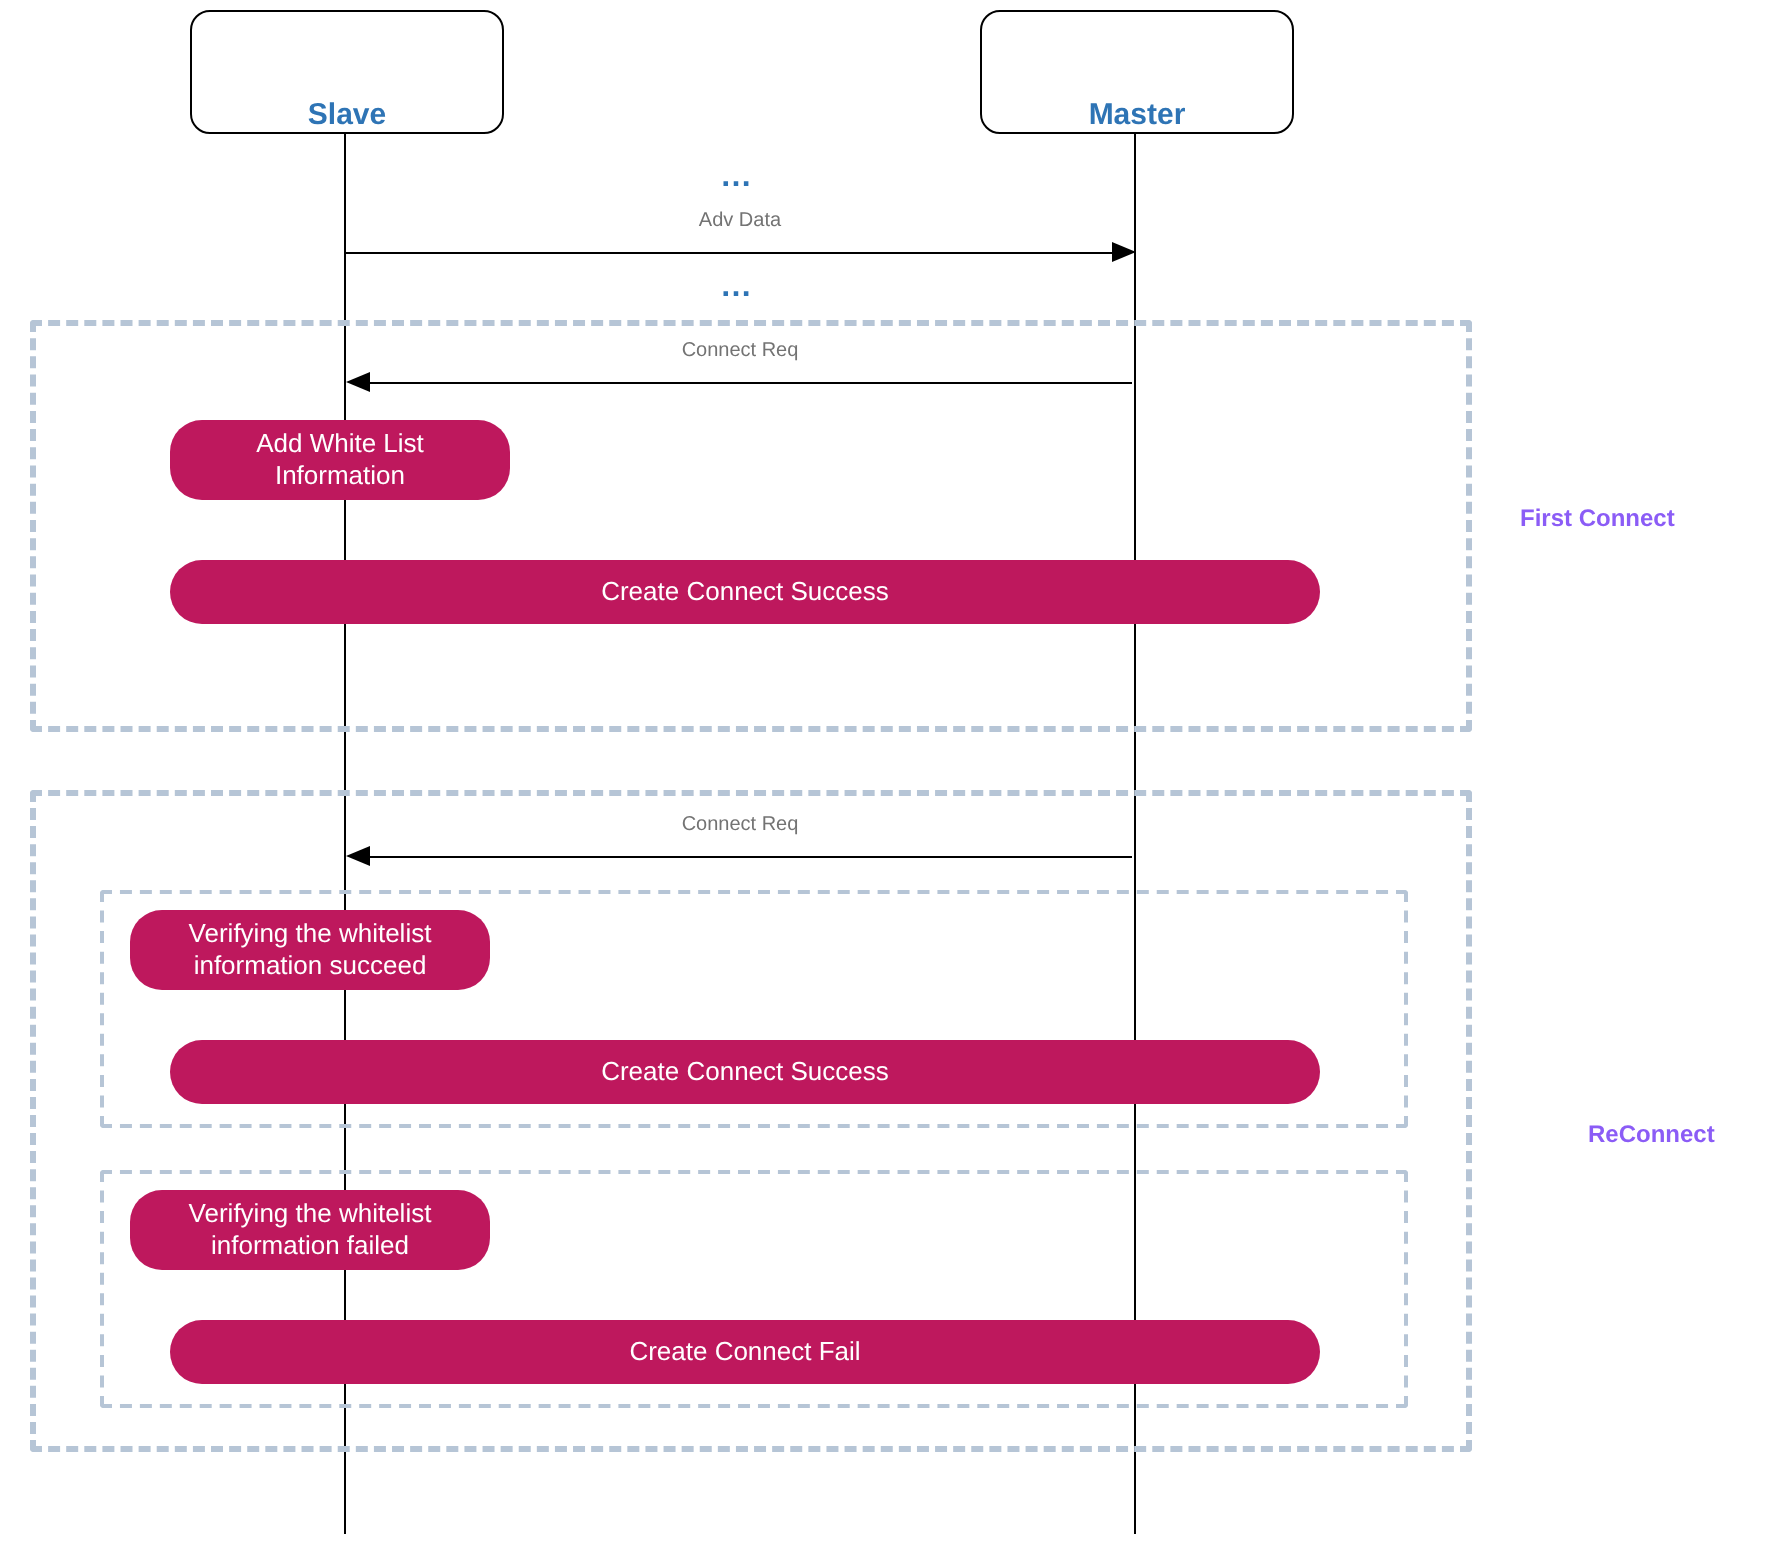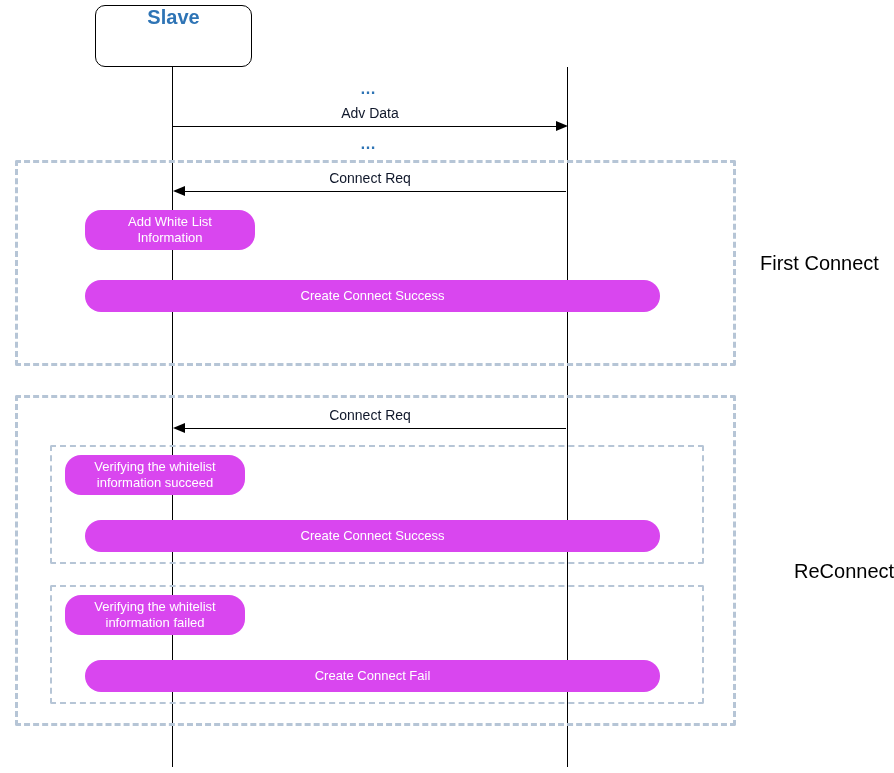--- a/index.html
+++ b/index.html
@@ -15,25 +15,25 @@
     position: relative;
     width: 894px;
     height: 773px;
   }
   .actor-box {
     position: absolute;
     border: 1.5px solid #000;
     border-radius: 10px;
     background: #fff;
     display: flex;
-    align-items: flex-start;
+    align-items: flex-end;
     justify-content: center;
     color: #2E74B5;
     font-weight: bold;
-    font-size: 20px;
+    font-size: 15px;
     width: 155px;
     height: 60px;
   }
   .lifeline {
     position: absolute;
     width: 0;
     border-left: 1.5px solid #000;
   }
   .msg-line {
     position: absolute;
@@ -49,33 +49,33 @@
   }
   .arrow-left {
     position: absolute;
     width: 0; height: 0;
     border-top: 5px solid transparent;
     border-bottom: 5px solid transparent;
     border-right: 12px solid #000;
   }
   .msg-label {
     position: absolute;
-    color: #0f172a;
-    font-size: 14px;
+    color: #737373;
+    font-size: 10px;
     text-align: center;
   }
   .ellipsis {
     position: absolute;
     color: #2E74B5;
     font-size: 16px;
     font-weight: bold;
   }
   .pill {
     position: absolute;
-    background: #d946ef;
+    background: #be185d;
     color: #fff;
     border-radius: 16px;
     font-size: 13px;
     display: flex;
     align-items: center;
     justify-content: center;
     text-align: center;
     padding: 0 10px;
     box-sizing: border-box;
     line-height: 1.2;
@@ -86,31 +86,35 @@
     border-radius: 2px;
   }
   .group-box-inner {
     position: absolute;
     border: 2.5px dashed #B6C5D6;
     border-radius: 2px;
     
   }
   .group-label {
     position: absolute;
-    color: #000000;
-    font-size: 20px;
+    color: #8b5cf6;
+    font-size: 12px;
+    font-weight: bold;
   }
 </style>
 </head>
 <body>
 
 <div class="canvas">
 
   <div class="actor-box" style="left:95px; top:5px;">
     <span>Slave</span>
+  </div>
+  <div class="actor-box" style="left:490px; top:5px;">
+    <span>Master</span>
   </div>
 
   <div class="lifeline" style="left:172px; top:67px; height:700px;"></div>
   <div class="lifeline" style="left:567px; top:67px; height:700px;"></div>
 
   <div class="ellipsis" style="left:360px; top:80px;">…</div>
 
   <div class="msg-label" style="left:300px; top:105px; width:140px;">Adv Data</div>
   <div class="msg-line" style="left:173px; top:126px; width:389px;"></div>
   <div class="arrow-right" style="left:556px; top:121px;"></div>

